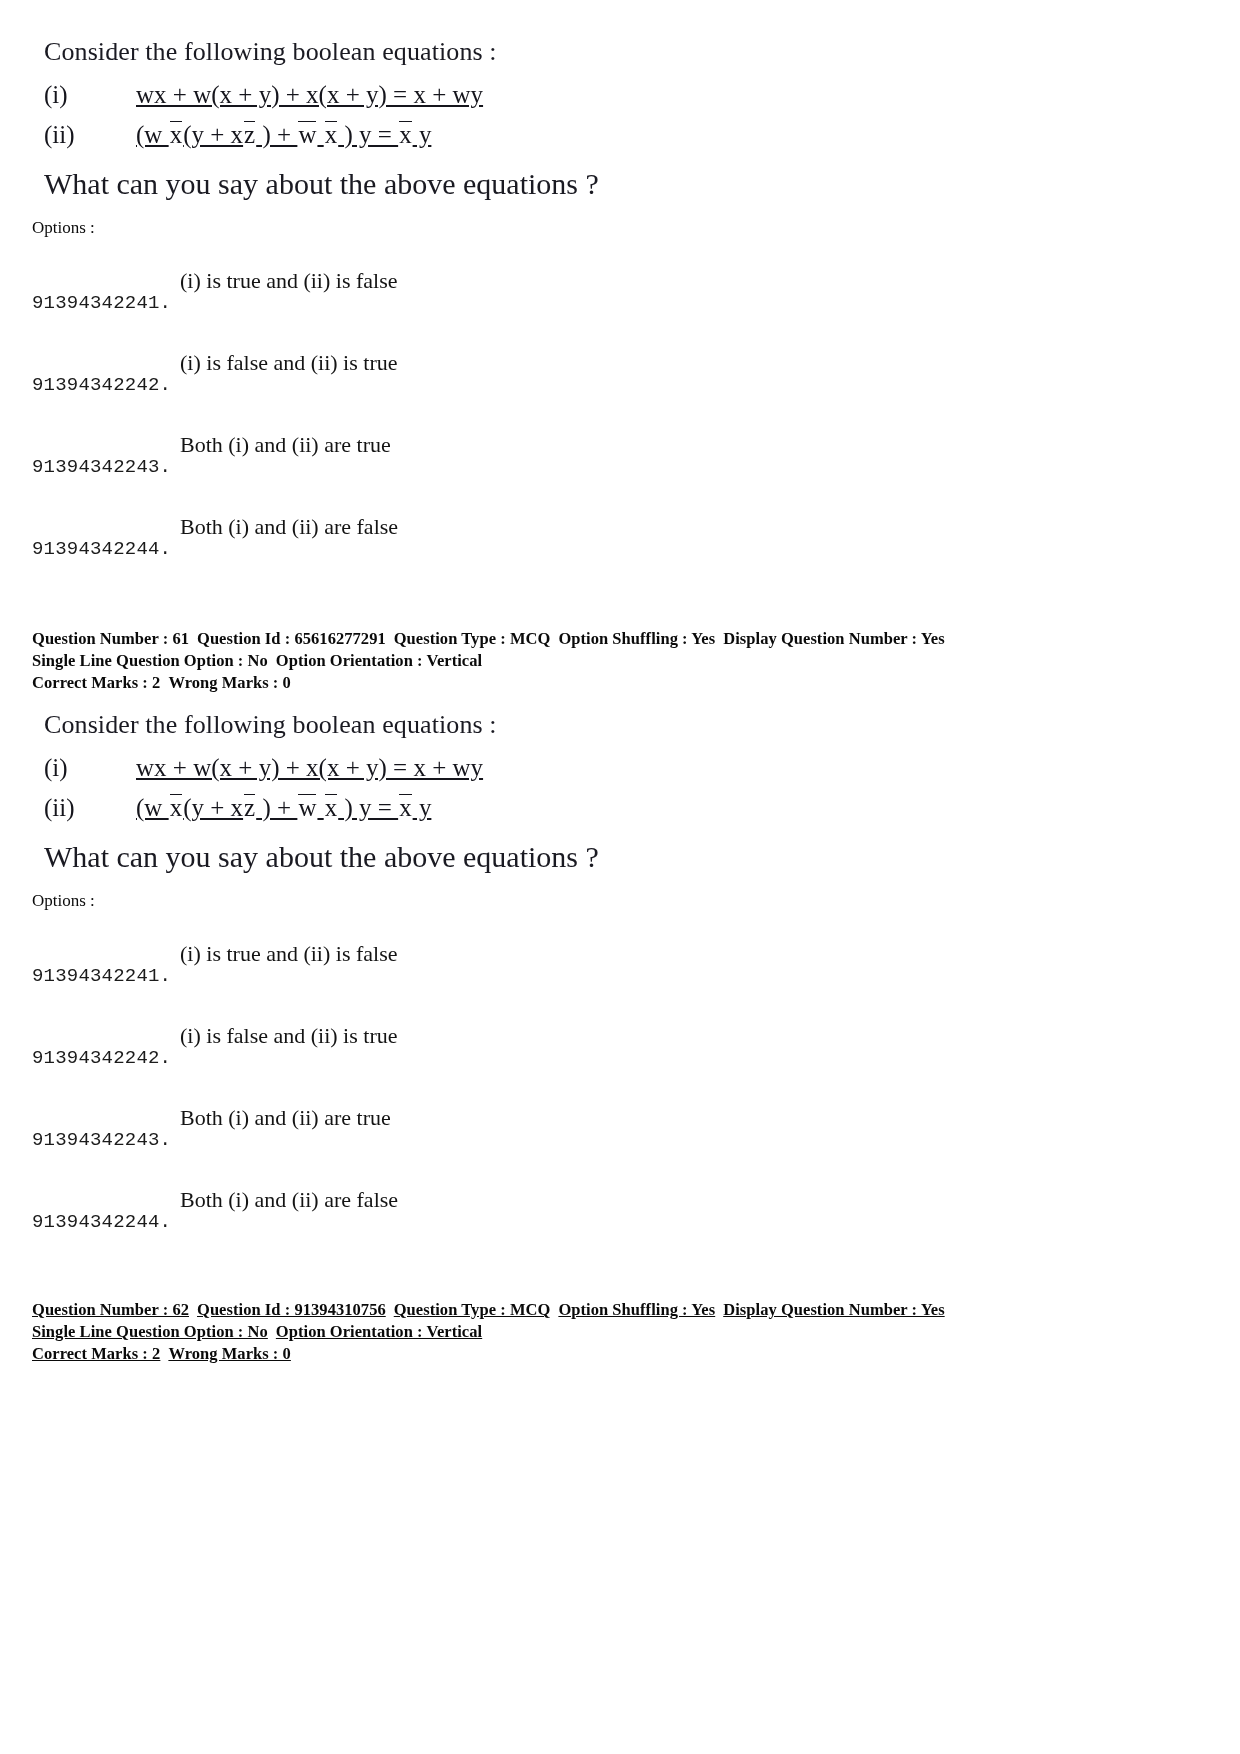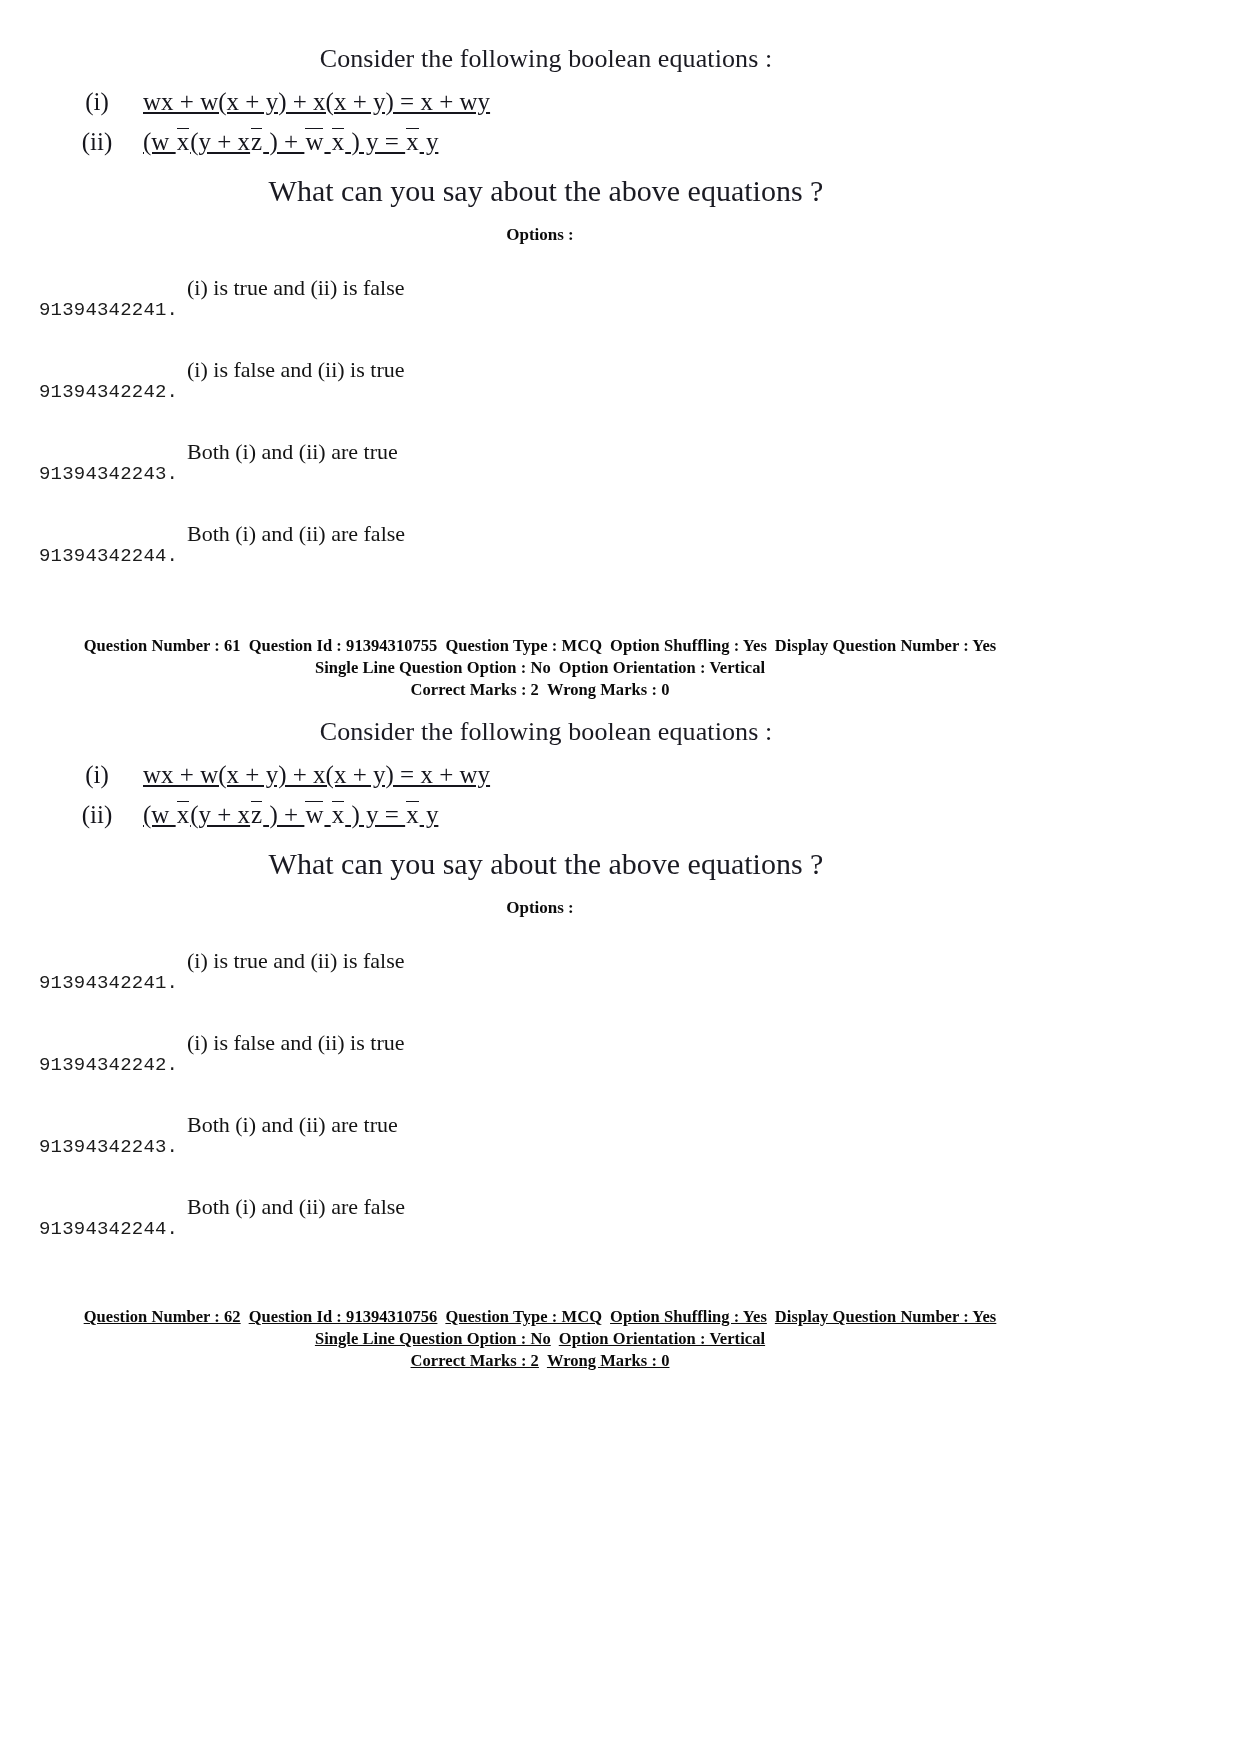--- a/index.html
+++ b/index.html
@@ -13,23 +13,22 @@
     position: relative;
     font-family: "Liberation Serif", "DejaVu Serif", serif;
     color: #111111;
     overflow: hidden;
   }
 
   .page {
     position: relative;
     width: 1056px;
     height: 1754px;
-    padding: 15px;
+    padding: 8px;
     box-sizing: border-box;
-    text-align: center;
   }
 
   
   .qblock {
     position: relative;
   }
 
   .stem {
     font-size: 26px;
     line-height: 1.25;
@@ -68,21 +67,21 @@
   .closing {
     font-size: 30px;
     line-height: 1.25;
     margin-left: 36px;
     margin-top: 16px;
     color: #1a1a22;
   }
 
   .options-label {
     font-size: 17px;
-    font-weight: bold;
+    font-weight: normal;
     margin-left: 24px;
     margin-top: 16px;
     color: #0c0c0c;
     font-family: "Liberation Serif", "DejaVu Serif", serif;
   }
 
   .opt-list {
     margin-top: 10px;
   }
   .opt-row {
@@ -165,21 +164,21 @@
         <span class="opt-text">Both (i) and (ii) are true</span>
       </div>
       <div class="opt-row">
         <span class="opt-id">91394342244.</span>
         <span class="opt-text">Both (i) and (ii) are false</span>
       </div>
     </div>
   </div>
 
   <div class="meta" style="margin-top:52px;">
-    <span>Question Number : 61</span><span class="meta-sep"></span><span>Question Id : 91394310755</span><span class="meta-sep"></span><span>Question Type : MCQ</span><span class="meta-sep"></span><span>Option Shuffling : Yes</span><span class="meta-sep"></span><span>Display Question Number : Yes</span>
+    <span>Question Number : 61</span><span class="meta-sep"></span><span>Question Id : 65616277291</span><span class="meta-sep"></span><span>Question Type : MCQ</span><span class="meta-sep"></span><span>Option Shuffling : Yes</span><span class="meta-sep"></span><span>Display Question Number : Yes</span>
     <span class="meta-line2">
       <span>Single Line Question Option : No</span><span class="meta-sep"></span><span>Option Orientation : Vertical</span>
     </span>
     <span class="meta-marks">
       <span>Correct Marks : 2</span><span class="meta-sep"></span><span>Wrong Marks : 0</span>
     </span>
   </div>
 
   <div class="qblock" style="padding-top:16px;">
     <div class="stem">Consider the following boolean equations :</div>

